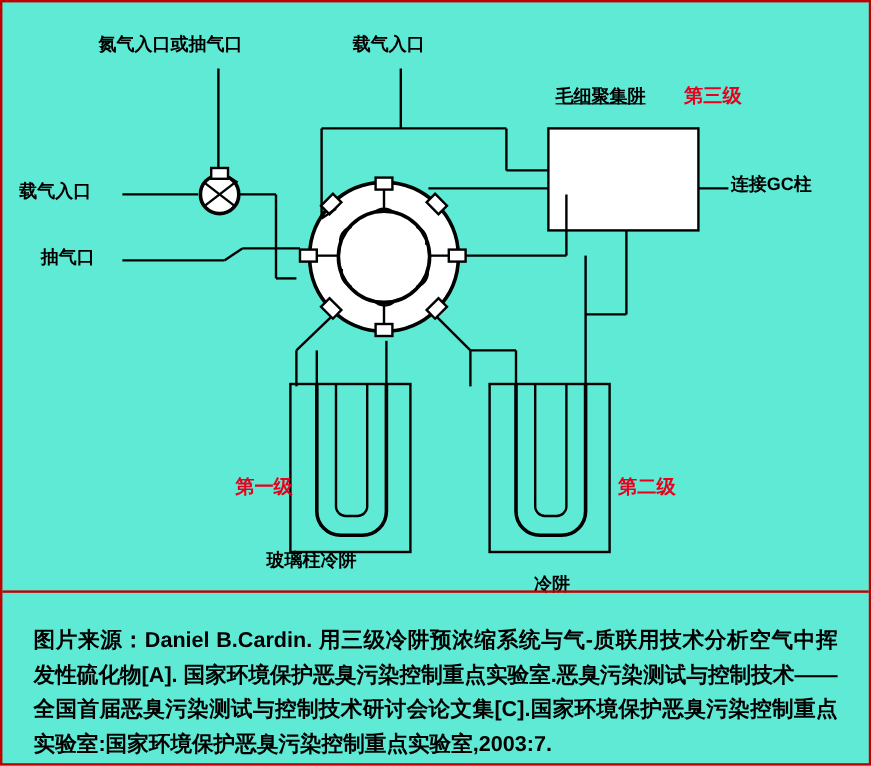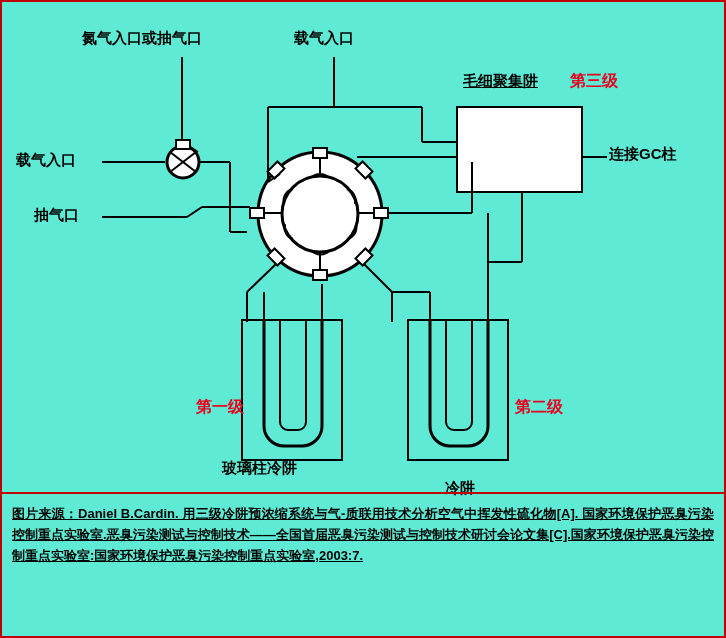--- a/index.html
+++ b/index.html
@@ -49,28 +49,27 @@
     position: absolute;
     left: 0;
     top: 490px;
     width: 722px;
     height: 144px;
     box-sizing: border-box;
     border-top: 2px solid #c00000;
     padding: 9px 10px 0 10px;
   }
   #caption p {
-    margin: 0;
+    margin: 16px;
     font-family: "Liberation Sans", sans-serif;
-    font-size: 13px;
+    font-size: 18px;
     font-weight: bold;
     line-height: 1.62;
     color: #000000;
     text-align: justify;
-    text-decoration: underline;
   }
 </style>
 </head>
 <body>
 
 <div id="page">
 
   <div id="figure">
     <svg width="722" height="490" viewBox="0 0 722 490">
       <g fill="none" stroke="#000000" stroke-width="2">

